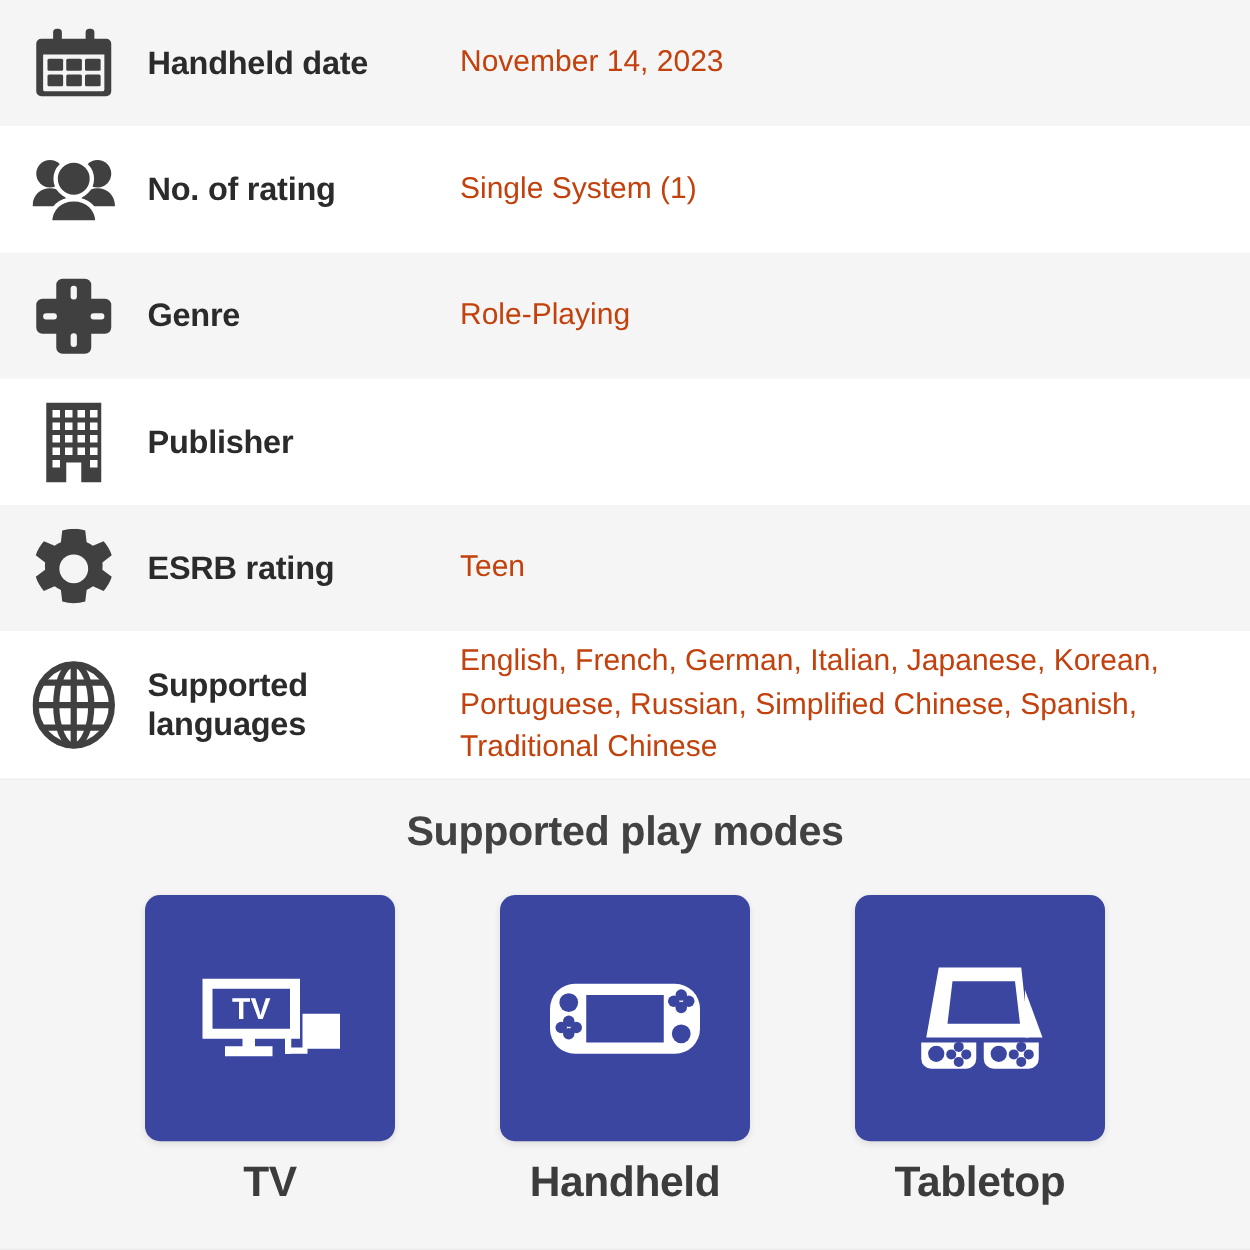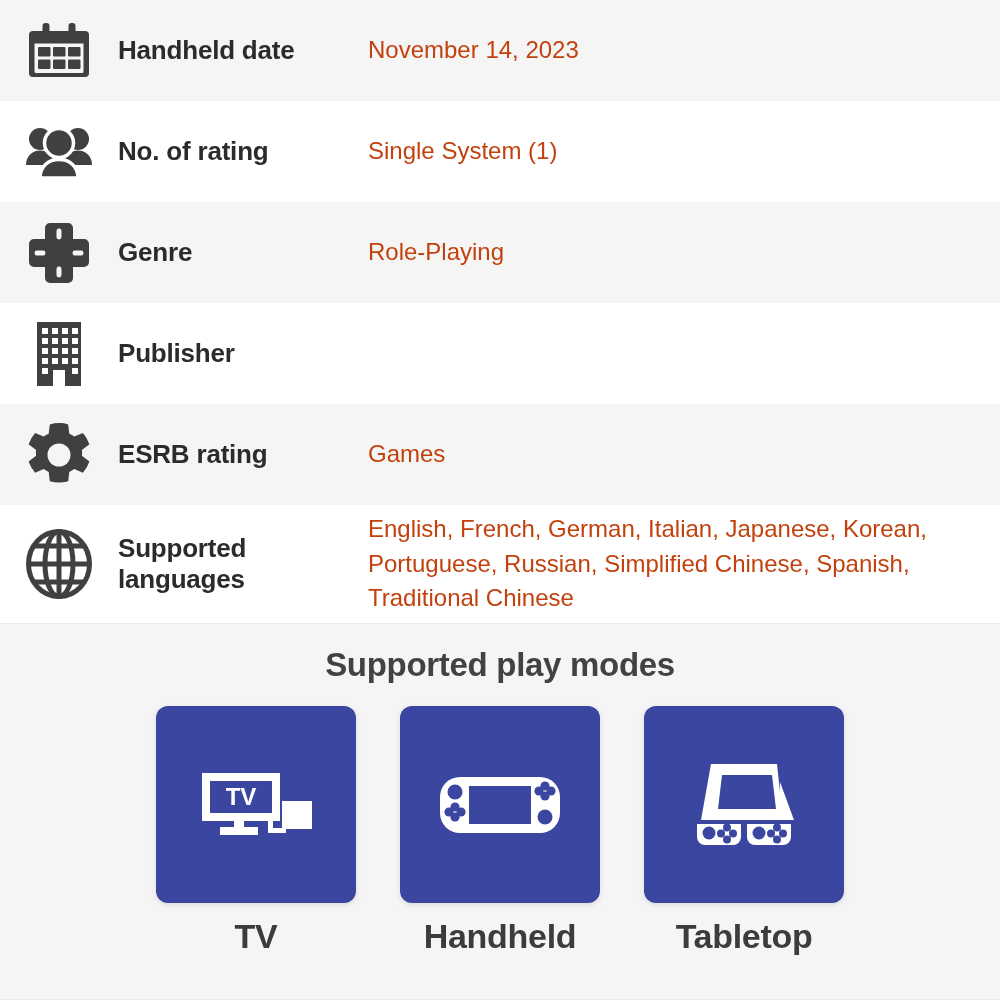--- a/index.html
+++ b/index.html
@@ -83,26 +83,26 @@
     flex-direction: column;
     align-items: center;
     padding-top: 22px;
     box-sizing: border-box;
   }
   .play-modes-title {
     font-size: 33px;
     font-weight: 600;
     color: #424242;
     letter-spacing: -0.3px;
-    margin-bottom: 22px;
+    margin-bottom: 32px;
   }
   .modes-grid {
     display: flex;
     justify-content: center;
-    gap: 44px;
+    gap: 84px;
   }
   .mode {
     display: flex;
     flex-direction: column;
     align-items: center;
     width: 200px;
   }
   .mode-tile {
     width: 200px;
     height: 197px;
@@ -223,21 +223,21 @@
     <div class="spec-row alt">
       <div class="spec-icon">
         <svg width="64" height="64" viewBox="0 0 64 64" aria-hidden="true">
           <g fill="currentColor">
             <path d="M32 0 c3.2 0 6.3 .5 9.2 1.4 l1.1 9.3 a22 22 0 0 1 5 2.9 l8.6 -3.7 a32 32 0 0 1 6.5 11.3 l-7.5 5.7 a22 22 0 0 1 0 5.8 l7.5 5.7 a32 32 0 0 1 -6.5 11.3 l-8.6 -3.7 a22 22 0 0 1 -5 2.9 l-1.1 9.3 a32 32 0 0 1 -18.4 0 l-1.1 -9.3 a22 22 0 0 1 -5 -2.9 l-8.6 3.7 a32 32 0 0 1 -6.5 -11.3 l7.5 -5.7 a22 22 0 0 1 0 -5.8 l-7.5 -5.7 a32 32 0 0 1 6.5 -11.3 l8.6 3.7 a22 22 0 0 1 5 -2.9 l1.1 -9.3 a32 32 0 0 1 9.2 -1.4 z"></path>
             <circle cx="32" cy="32" r="11.5" fill="#f5f5f5"></circle>
           </g>
         </svg>
       </div>
       <div class="spec-label">ESRB rating</div>
-      <div class="spec-value">Games</div>
+      <div class="spec-value">Teen</div>
     </div>
 
     <div class="spec-row tall">
       <div class="spec-icon">
         <svg width="66" height="70" viewBox="0 0 66 70" aria-hidden="true">
           <g fill="none" stroke="currentColor" stroke-width="5">
             <ellipse cx="33" cy="35" rx="30.5" ry="32.5"></ellipse>
             <ellipse cx="33" cy="35" rx="14" ry="32.5"></ellipse>
             <line x1="33" y1="2.5" x2="33" y2="67.5"></line>
             <line x1="3.5" y1="35" x2="62.5" y2="35"></line>

